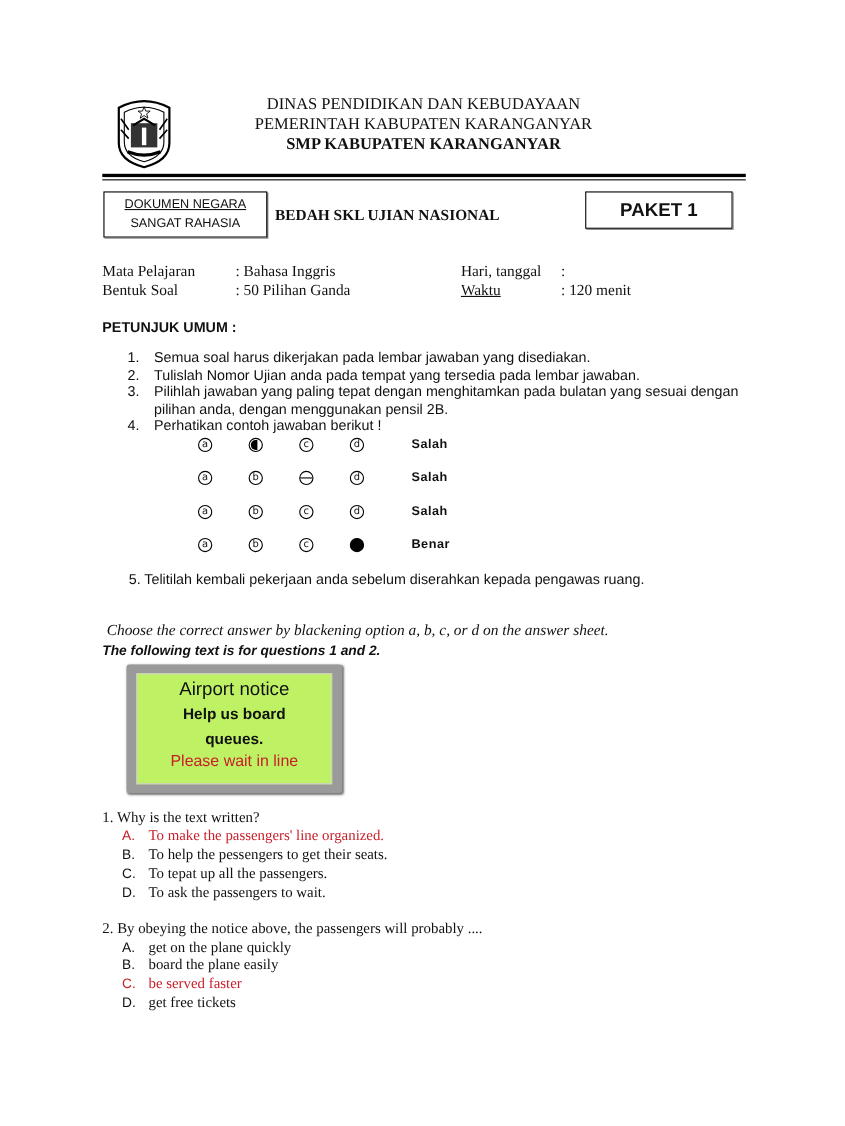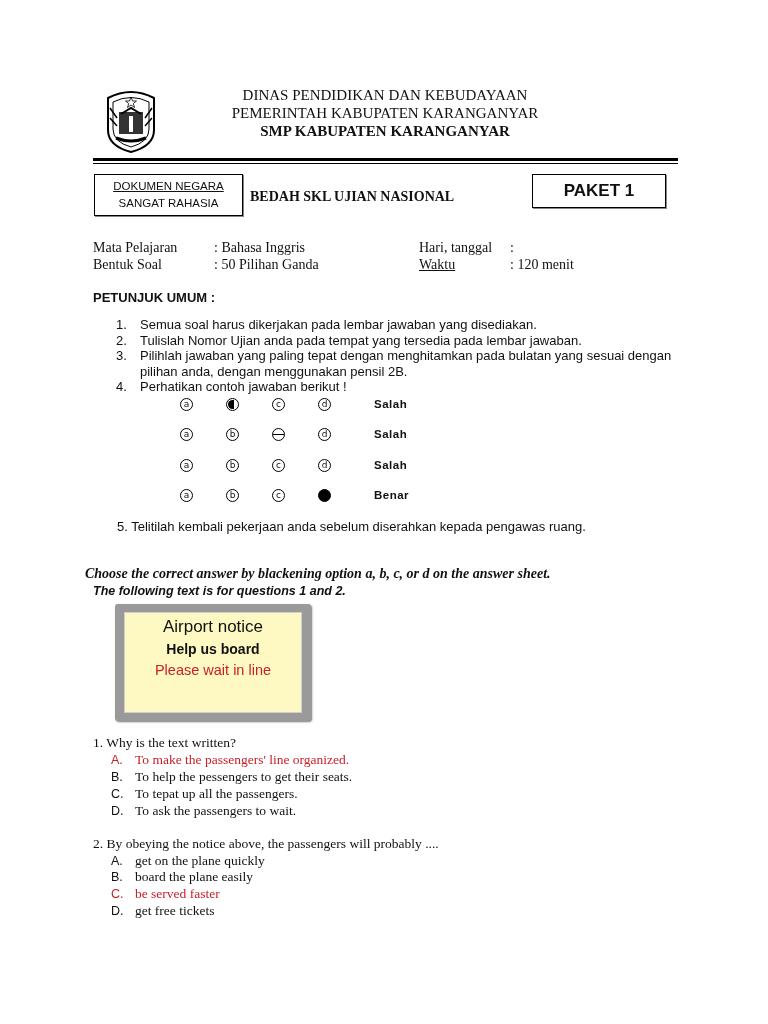--- a/index.html
+++ b/index.html
@@ -32,25 +32,25 @@
 
     .bubble-row { position:absolute; left:180px; height:18px; display:flex; align-items:center; }
     .bub { width:13px; height:13px; border:1.3px solid #000; border-radius:50%; box-sizing:border-box; font-family:"DejaVu Sans", sans-serif; font-size:9px; line-height:11px; text-align:center; margin-right:33px; position:relative; }
     .bub.filled { background:#000; }
     .bub.half::before { content:""; position:absolute; left:1px; top:1px; width:6px; height:9px; background:#000; border-radius:6px 0 0 6px; }
     .bub.strike::after { content:""; position:absolute; left:0; right:0; top:5px; height:1.4px; background:#000; }
     .bub-label { font-size:11.5px; font-weight:bold; margin-left:10px; letter-spacing:0.5px; }
 
     .instr5 { left:117px; top:519px; font-size:13px; }
 
-    .choose { left:85px; top:566px; font-size:14px; font-style:italic; font-weight:bold; }
+    .choose { left:97px; top:566px; font-size:14px; font-style:italic; font-weight:normal; }
     .following { left:93px; top:584px; font-size:12.5px; font-style:italic; font-weight:bold; }
 
     .notice-outer { left:115px; top:604px; width:196px; height:117px; background:#9a9a9a; border-radius:3px; box-shadow:1px 1px 2px #777; }
-    .notice-inner { position:absolute; left:9px; top:8px; width:176px; height:99px; background:#fef9c3; border:1px solid #cfcfcf; text-align:center; }
+    .notice-inner { position:absolute; left:9px; top:8px; width:176px; height:99px; background:#bef264; border:1px solid #cfcfcf; text-align:center; }
     .n-title { font-size:17px; line-height:22px; margin-top:3px; color:#111; }
     .n-sub { font-size:14px; font-weight:bold; line-height:22px; color:#111; }
     .n-red { font-size:14.5px; line-height:20px; color:#c8202a; }
 
     .q { font-size:13.5px; line-height:17px; }
     .q .stem { position:absolute; white-space:nowrap; }
     .q .opt { position:absolute; white-space:nowrap; }
     .q .letter { display:inline-block; width:24px; font-family:"Liberation Sans", sans-serif; font-size:12.5px; }
     .red { color:#c8202a; }
   </style>
@@ -148,20 +148,21 @@
 
 <div class="abs instr5 sans">5. Telitilah kembali pekerjaan anda sebelum diserahkan kepada pengawas ruang.</div>
 
 <div class="abs choose serif">Choose the correct answer by blackening option a, b, c, or d on the answer sheet.</div>
 <div class="abs following sans">The following text is for questions 1 and 2.</div>
 
 <div class="abs notice-outer">
   <div class="notice-inner sans">
     <div class="n-title">Airport notice</div>
     <div class="n-sub">Help us board</div>
+    <div class="n-sub">queues.</div>
     <div class="n-red">Please wait in line</div>
   </div>
 </div>
 
 <div class="q serif">
   <span class="stem" style="left:93px;top:734px;">1.  Why is the text  written?</span>
   <span class="opt red" style="left:111px;top:751px;">
     <span class="letter">A.</span><span>To make the passengers' line organized.</span>
   </span>
   <span class="opt" style="left:111px;top:768px;">

